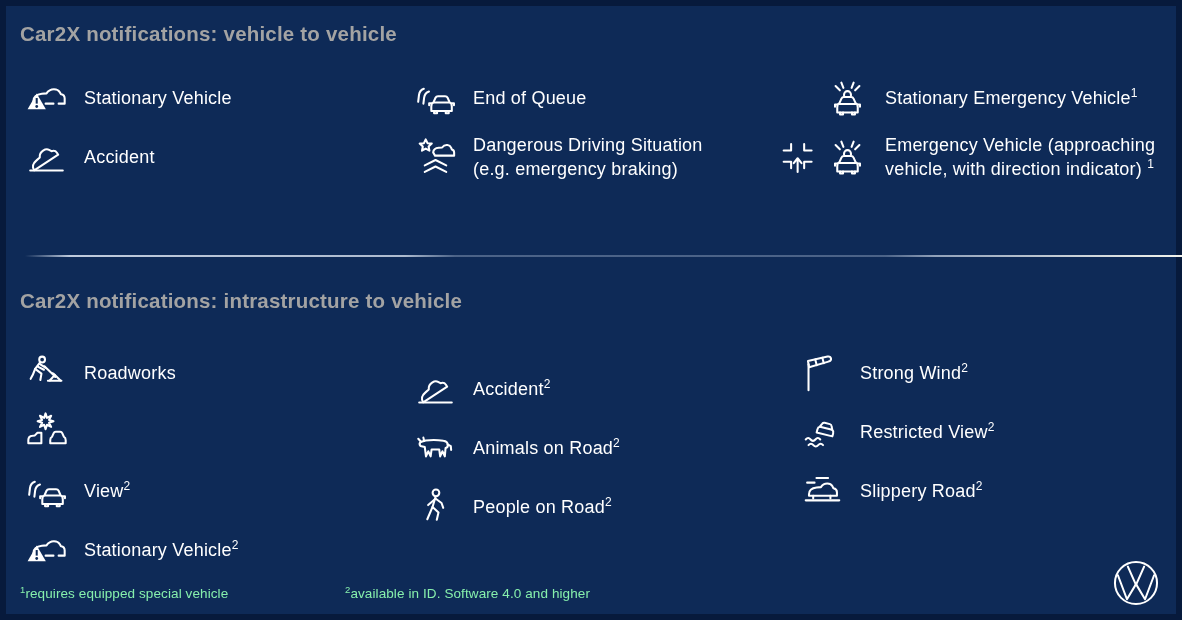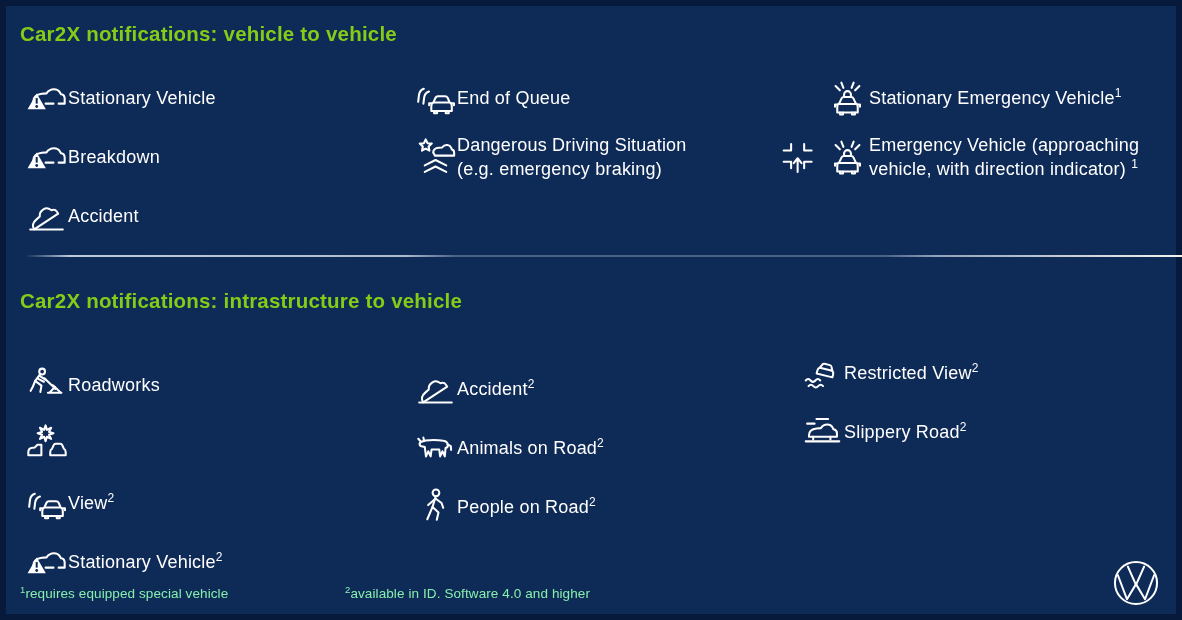--- a/index.html
+++ b/index.html
@@ -6,49 +6,49 @@
   body{
     width:1182px;height:620px;position:relative;overflow:hidden;
     background:#061836;
     font-family:"Liberation Sans","DejaVu Sans",sans-serif;
   }
   #panel{
     position:absolute;inset:0;background:#0e2a57;
     box-shadow:inset 0 0 0 6px #071a3c;
   }
   .sec-title{
-    position:absolute;left:20px;color:#84cc16;
+    position:absolute;left:20px;color:#a3a3a3;
     font-size:20.5px;font-weight:bold;letter-spacing:.2px;
   }
   #title1{top:22px;}
   #title2{top:289px;text-align:right;}
   #divider{
     position:absolute;left:25px;right:0;top:255px;height:2px;
     background:linear-gradient(90deg,
       rgba(201,212,228,0) 0px, rgba(210,220,235,.9) 45px,
       rgba(201,212,228,.85) 380px, rgba(150,168,195,.45) 430px,
       rgba(150,168,195,.45) 860px, rgba(201,212,228,.7) 910px,
       rgba(255,255,245,.95) 100%);
   }
   .col{position:absolute;display:flex;flex-direction:column;}
   #s1c1{left:24px;top:69px;}
   #s1c2{left:413px;top:69px;}
   #s1c3{left:777px;top:69px;}
-  #s2c1{left:24px;top:356px;}
+  #s2c1{left:24px;top:344px;}
   #s2c2{left:413px;top:360px;}
   #s2c3{left:800px;top:344px;}
   .row{height:59px;display:flex;align-items:center;}
   .islot{
     width:44px;height:44px;flex:0 0 44px;
     display:flex;align-items:center;justify-content:center;
   }
   .pre{margin-right:4px;}
   .islot svg{width:41px;height:41px;display:block;}
   .label{
-    margin-left:0;color:#ffffff;font-size:18px;line-height:1.32;
+    margin-left:16px;color:#ffffff;font-size:18px;line-height:1.32;
     letter-spacing:.2px;white-space:pre-line;
   }
   #s1c3 .label{width:308px;}
   sup{font-size:12px;line-height:0;}
   .fn{position:absolute;top:586px;color:#86efac;font-size:13.5px;letter-spacing:.1px;}
   .fn sup{font-size:9.5px;}
   #fn1{left:20px;}
   #fn2{left:345px;}
   #logo{position:absolute;right:22px;bottom:13px;width:48px;height:48px;}
   #logo svg{width:48px;height:48px;display:block;}
@@ -72,31 +72,20 @@
             <path class="fill" d="M11.5 16.5 L21.3 33.5 H1.7 Z"></path>
             <path class="cut" d="M10.4 21.5 h2.2 v6 h-2.2 z"></path>
             <circle class="cut" cx="11.5" cy="30.6" r="1.5"></circle>
           </svg>
         </span>
       <span class="label"><span>Stationary Vehicle</span><sup></sup></span>
     </div>
     <div class="row">
       <span class="islot">
           <svg class="icn" viewBox="0 0 44 44">
-            <path d="M8 27.5 v-2.5 q0 -7 9 -8 l5 -.5 q3 -4.5 8 -4.5 q4.5 0 6.3 3.2 l1.2 2.3 q4 .5 4 4.5 v5.5 h-6.5 M21 27.5 h8.5"></path>
-            <path class="fill" d="M11.5 16.5 L21.3 33.5 H1.7 Z"></path>
-            <path class="cut" d="M10.4 21.5 h2.2 v6 h-2.2 z"></path>
-            <circle class="cut" cx="11.5" cy="30.6" r="1.5"></circle>
-          </svg>
-        </span>
-      <span class="label"><span>Breakdown</span><sup></sup></span>
-    </div>
-    <div class="row">
-      <span class="islot">
-          <svg class="icn" viewBox="0 0 44 44">
             <path d="M4.5 36 h35"></path>
             <g transform="rotate(-33 13 33)">
               <path d="M8 33 q0 -6.5 7.5 -7.5 l5 -.8 q2.2 -4.2 7 -4.2 q4.2 0 5.8 2.8 l1.4 2.6 q4 .9 4 4.6 v2.5 z"></path>
             </g>
           </svg>
         </span>
       <span class="label"><span>Accident</span><sup></sup></span>
     </div>
   </div>
 
@@ -254,20 +243,32 @@
           </svg>
         </span>
       <span class="label"><span>People on Road</span><sup>2</sup></span>
     </div>
   </div>
 
   <div id="s2c3" class="col">
     <div class="row">
       <span class="islot">
           <svg class="icn" viewBox="0 0 44 44">
+            <path d="M7 12 V40"></path>
+            <g transform="rotate(-10 7 12)">
+              <path d="M7 8.6 L28.5 7.4 Q31.8 7.5 31.8 10.2 Q31.8 12.9 28.5 13 L7 15.4 Z"></path>
+              <path d="M15 8.2 l.5 6.4 M22.8 7.7 l.5 6.2"></path>
+            </g>
+          </svg>
+        </span>
+      <span class="label"><span>Strong Wind</span><sup>2</sup></span>
+    </div>
+    <div class="row">
+      <span class="islot">
+          <svg class="icn" viewBox="0 0 44 44">
             <g transform="rotate(14 27 16)">
               <path d="M17.5 24.5 v-3.3 q0 -2.7 1.8 -3.5 l1.8 -3.9 q.6 -1.4 2.2 -1.4 h5.8 q1.6 0 2.2 1.4 l1.8 3.9 q1.8 .8 1.8 3.5 v3.3 z"></path>
               <path d="M19.5 17.8 h13.4"></path>
             </g>
             <path d="M4 29.5 q2.6 -3 5.2 0 t5.2 0 t5.2 0"></path>
             <path d="M7 35.5 q2.6 -3 5.2 0 t5.2 0 t5.2 0"></path>
           </svg>
         </span>
       <span class="label"><span>Restricted View</span><sup>2</sup></span>
     </div>

